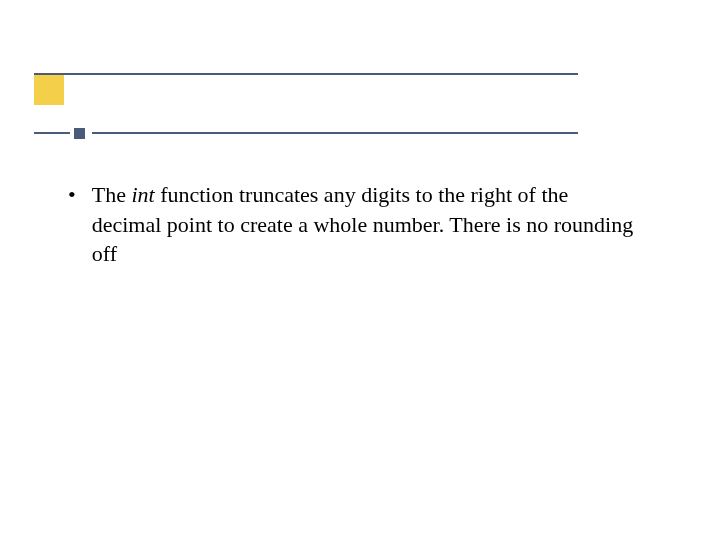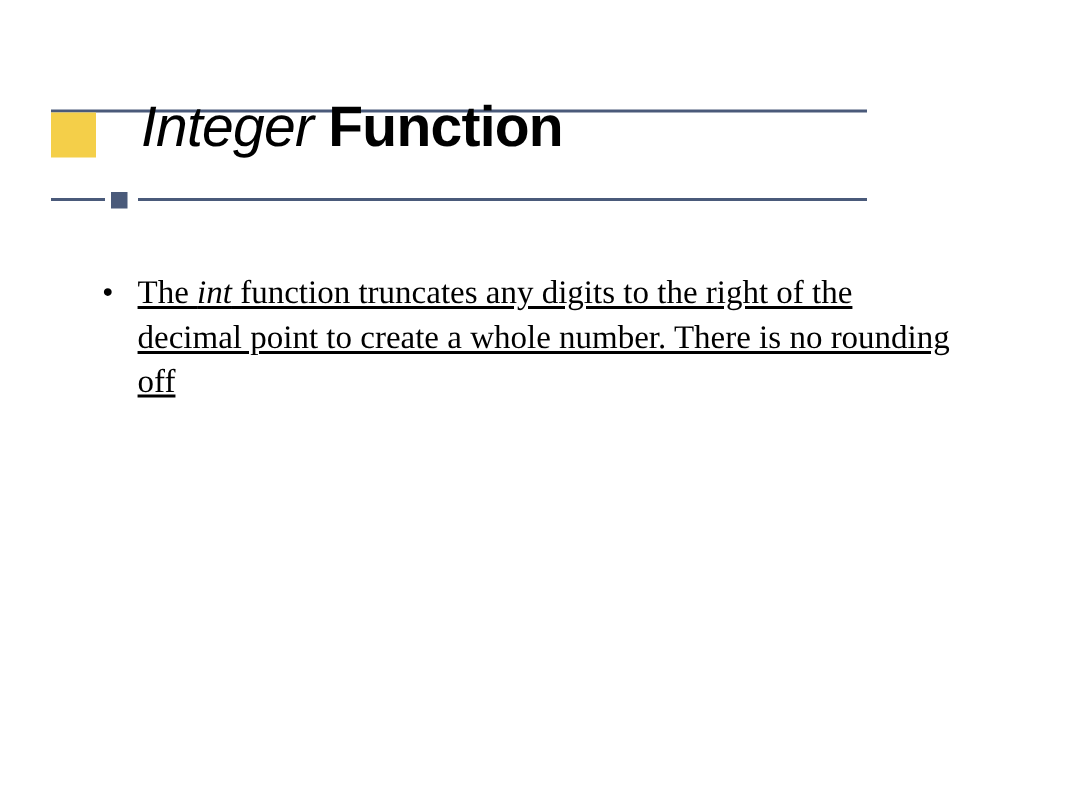--- a/index.html
+++ b/index.html
@@ -19,34 +19,31 @@
     .title-bold { font-style: normal; font-weight: 700; }
     .title-line-bottom-wrap { position: absolute; top: 68px; left: 34px; width: 544px; height: 20px; }
     .title-line-left { position: absolute; top: 0; left: 0; width: 36px; height: 2px; background: #4a5a7a; }
     .title-line-right { position: absolute; top: 0; left: 58px; width: 486px; height: 2px; background: #4a5a7a; }
     .title-small-sq   { position: absolute; top: -4px; left: 40px; width: 11px; height: 11px; background: #4a5a7a; }
 
     
     .body { position: absolute; top: 180px; left: 64px; width: 574px; }
     .bullet-row { display: flex; font-size: 22px; color: #000; line-height: 1.35; }
     .bullet-dot { margin: 0 16px 0 4px; }
-    .bullet-text { flex: 1; text-decoration: underline; }
+    .bullet-text { flex: 1; }
     .int-italic { font-style: italic; }
   </style>
 </head>
 <body>
 
 <div class="slide">
 
   <div class="title-wrap">
     <div class="title-line-top"></div>
     <div class="title-box-yellow"></div>
-    <div class="title-text">
-      <span class="title-italic">Integer</span><span class="title-bold"> Function</span>
-    </div>
     <div class="title-line-bottom-wrap">
       <div class="title-line-left"></div>
       <div class="title-small-sq"></div>
       <div class="title-line-right"></div>
     </div>
   </div>
 
   <div class="body">
     <div class="bullet-row">
       <span class="bullet-dot">•</span>

